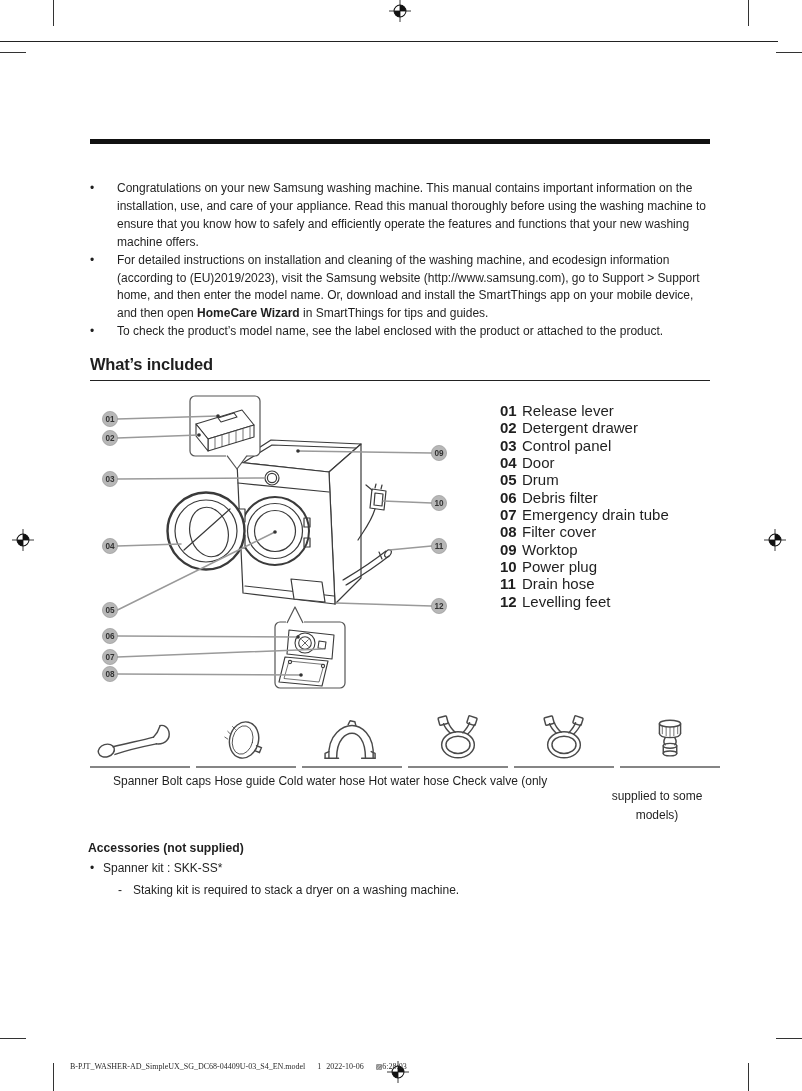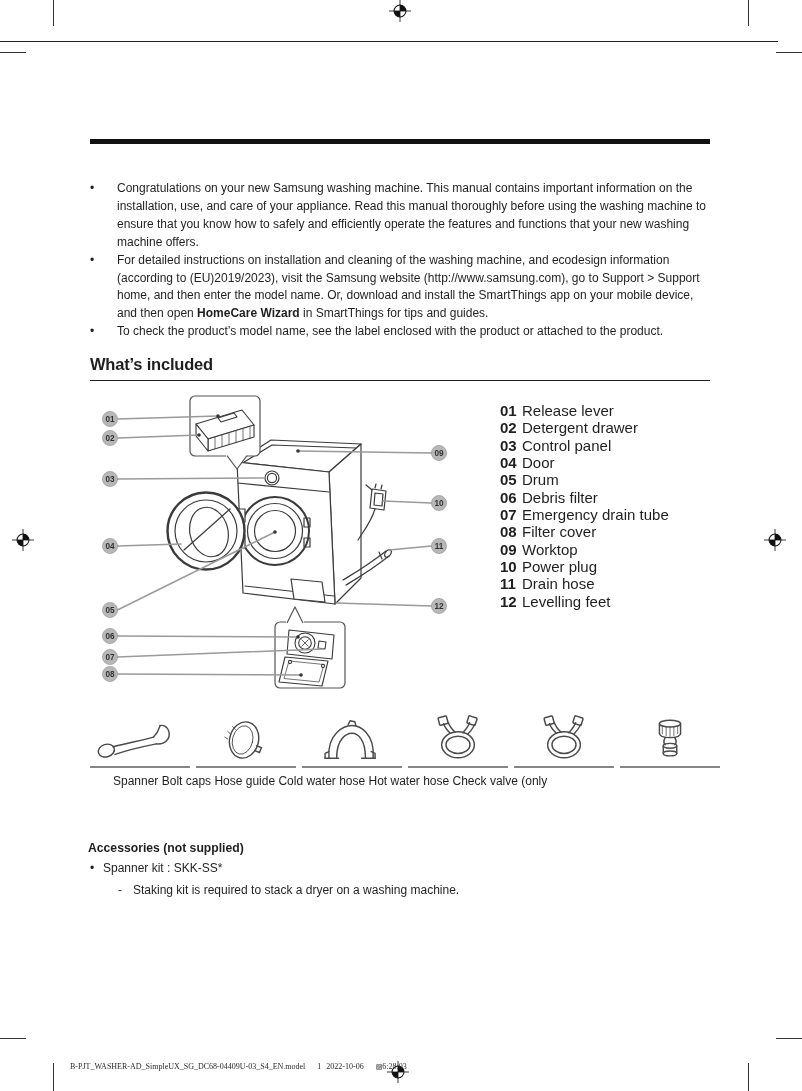--- a/index.html
+++ b/index.html
@@ -335,20 +335,24 @@
           <path d="M47,24.5 C45,28 45,30 47,32 M57,24.5 C59,28 59,30 57,32"></path>
           <ellipse cx="52" cy="33" rx="7" ry="2.5"></ellipse>
           <path d="M45,33 V41 M59,33 V41"></path>
           <ellipse cx="52" cy="41" rx="7" ry="2.5"></ellipse>
         </g>
       </svg>
     </div>
   </div>
 
   <div class="acc-caption">Spanner Bolt caps Hose guide Cold water hose Hot water hose Check valve (only</div>
+  <div class="acc-note">
+    <div>supplied to some</div>
+    <div>models)</div>
+  </div>
 
   <div class="ns-heading">Accessories (not supplied)</div>
   <div class="ns-bullet">
     <span class="bullet-marker">•</span>
     <span>Spanner kit : SKK-SS*</span>
   </div>
   <div class="ns-sub">
     <span class="dash">-</span>
     <span>Staking kit is required to stack a dryer on a washing machine.</span>
   </div>

